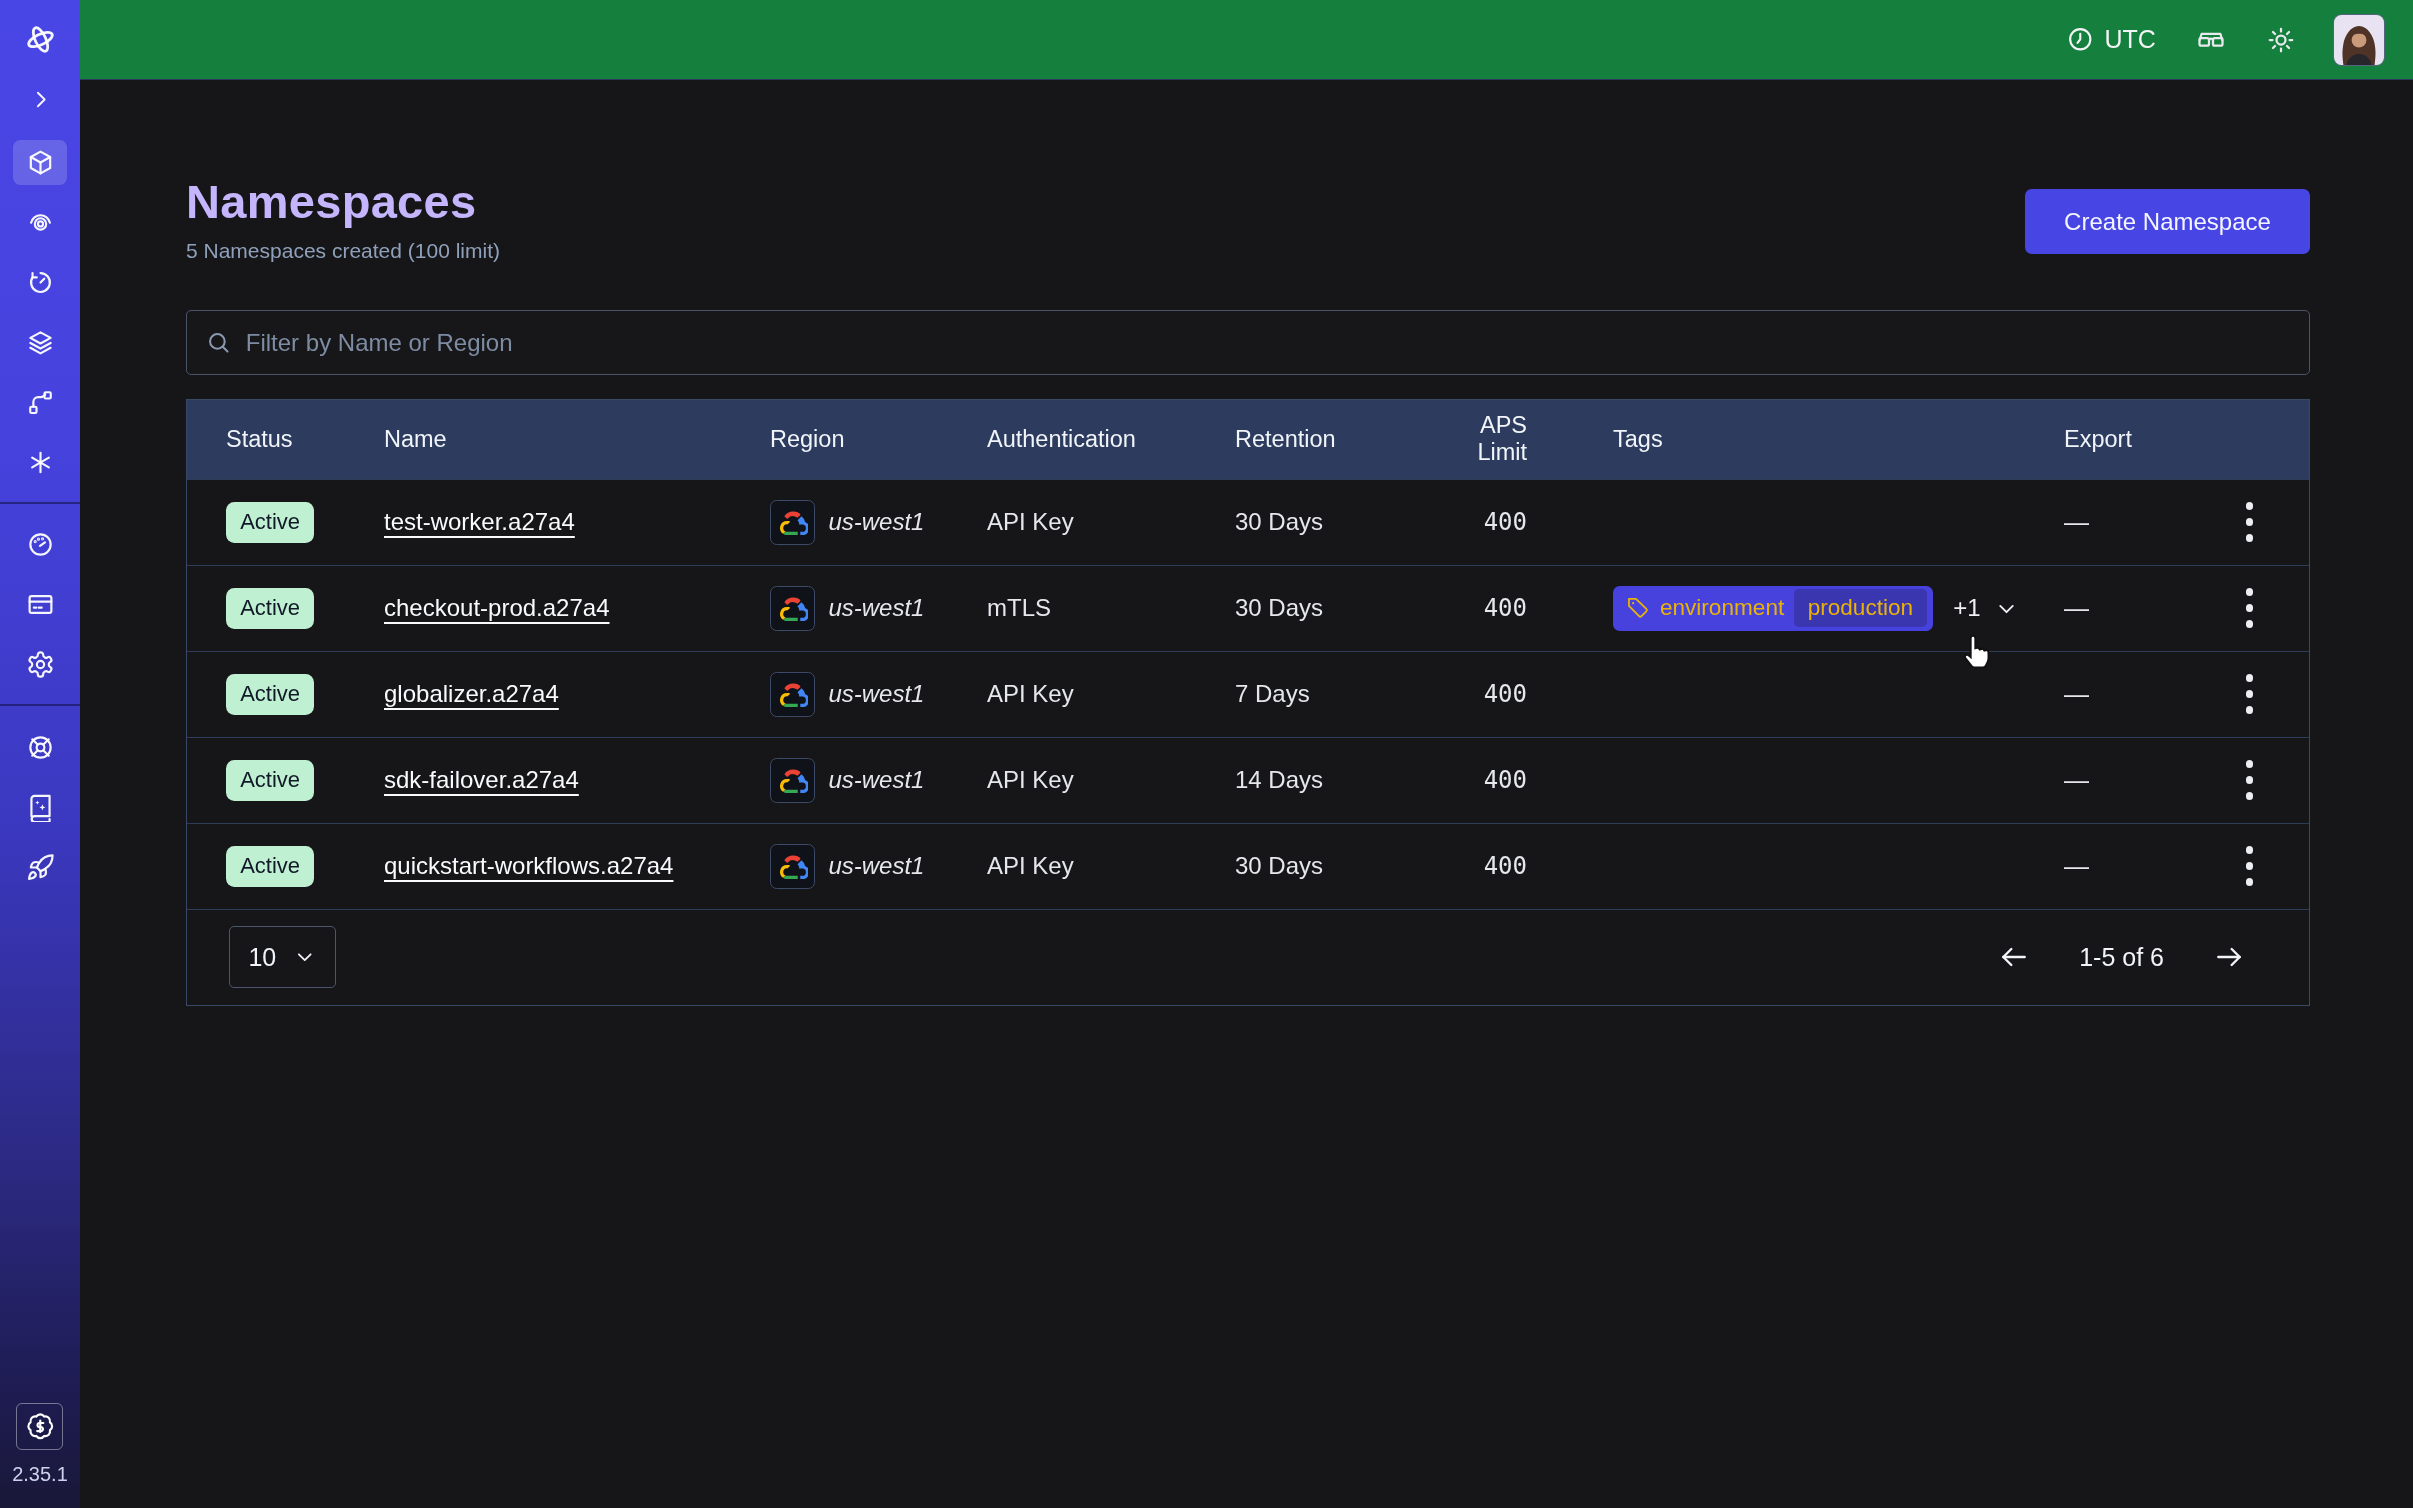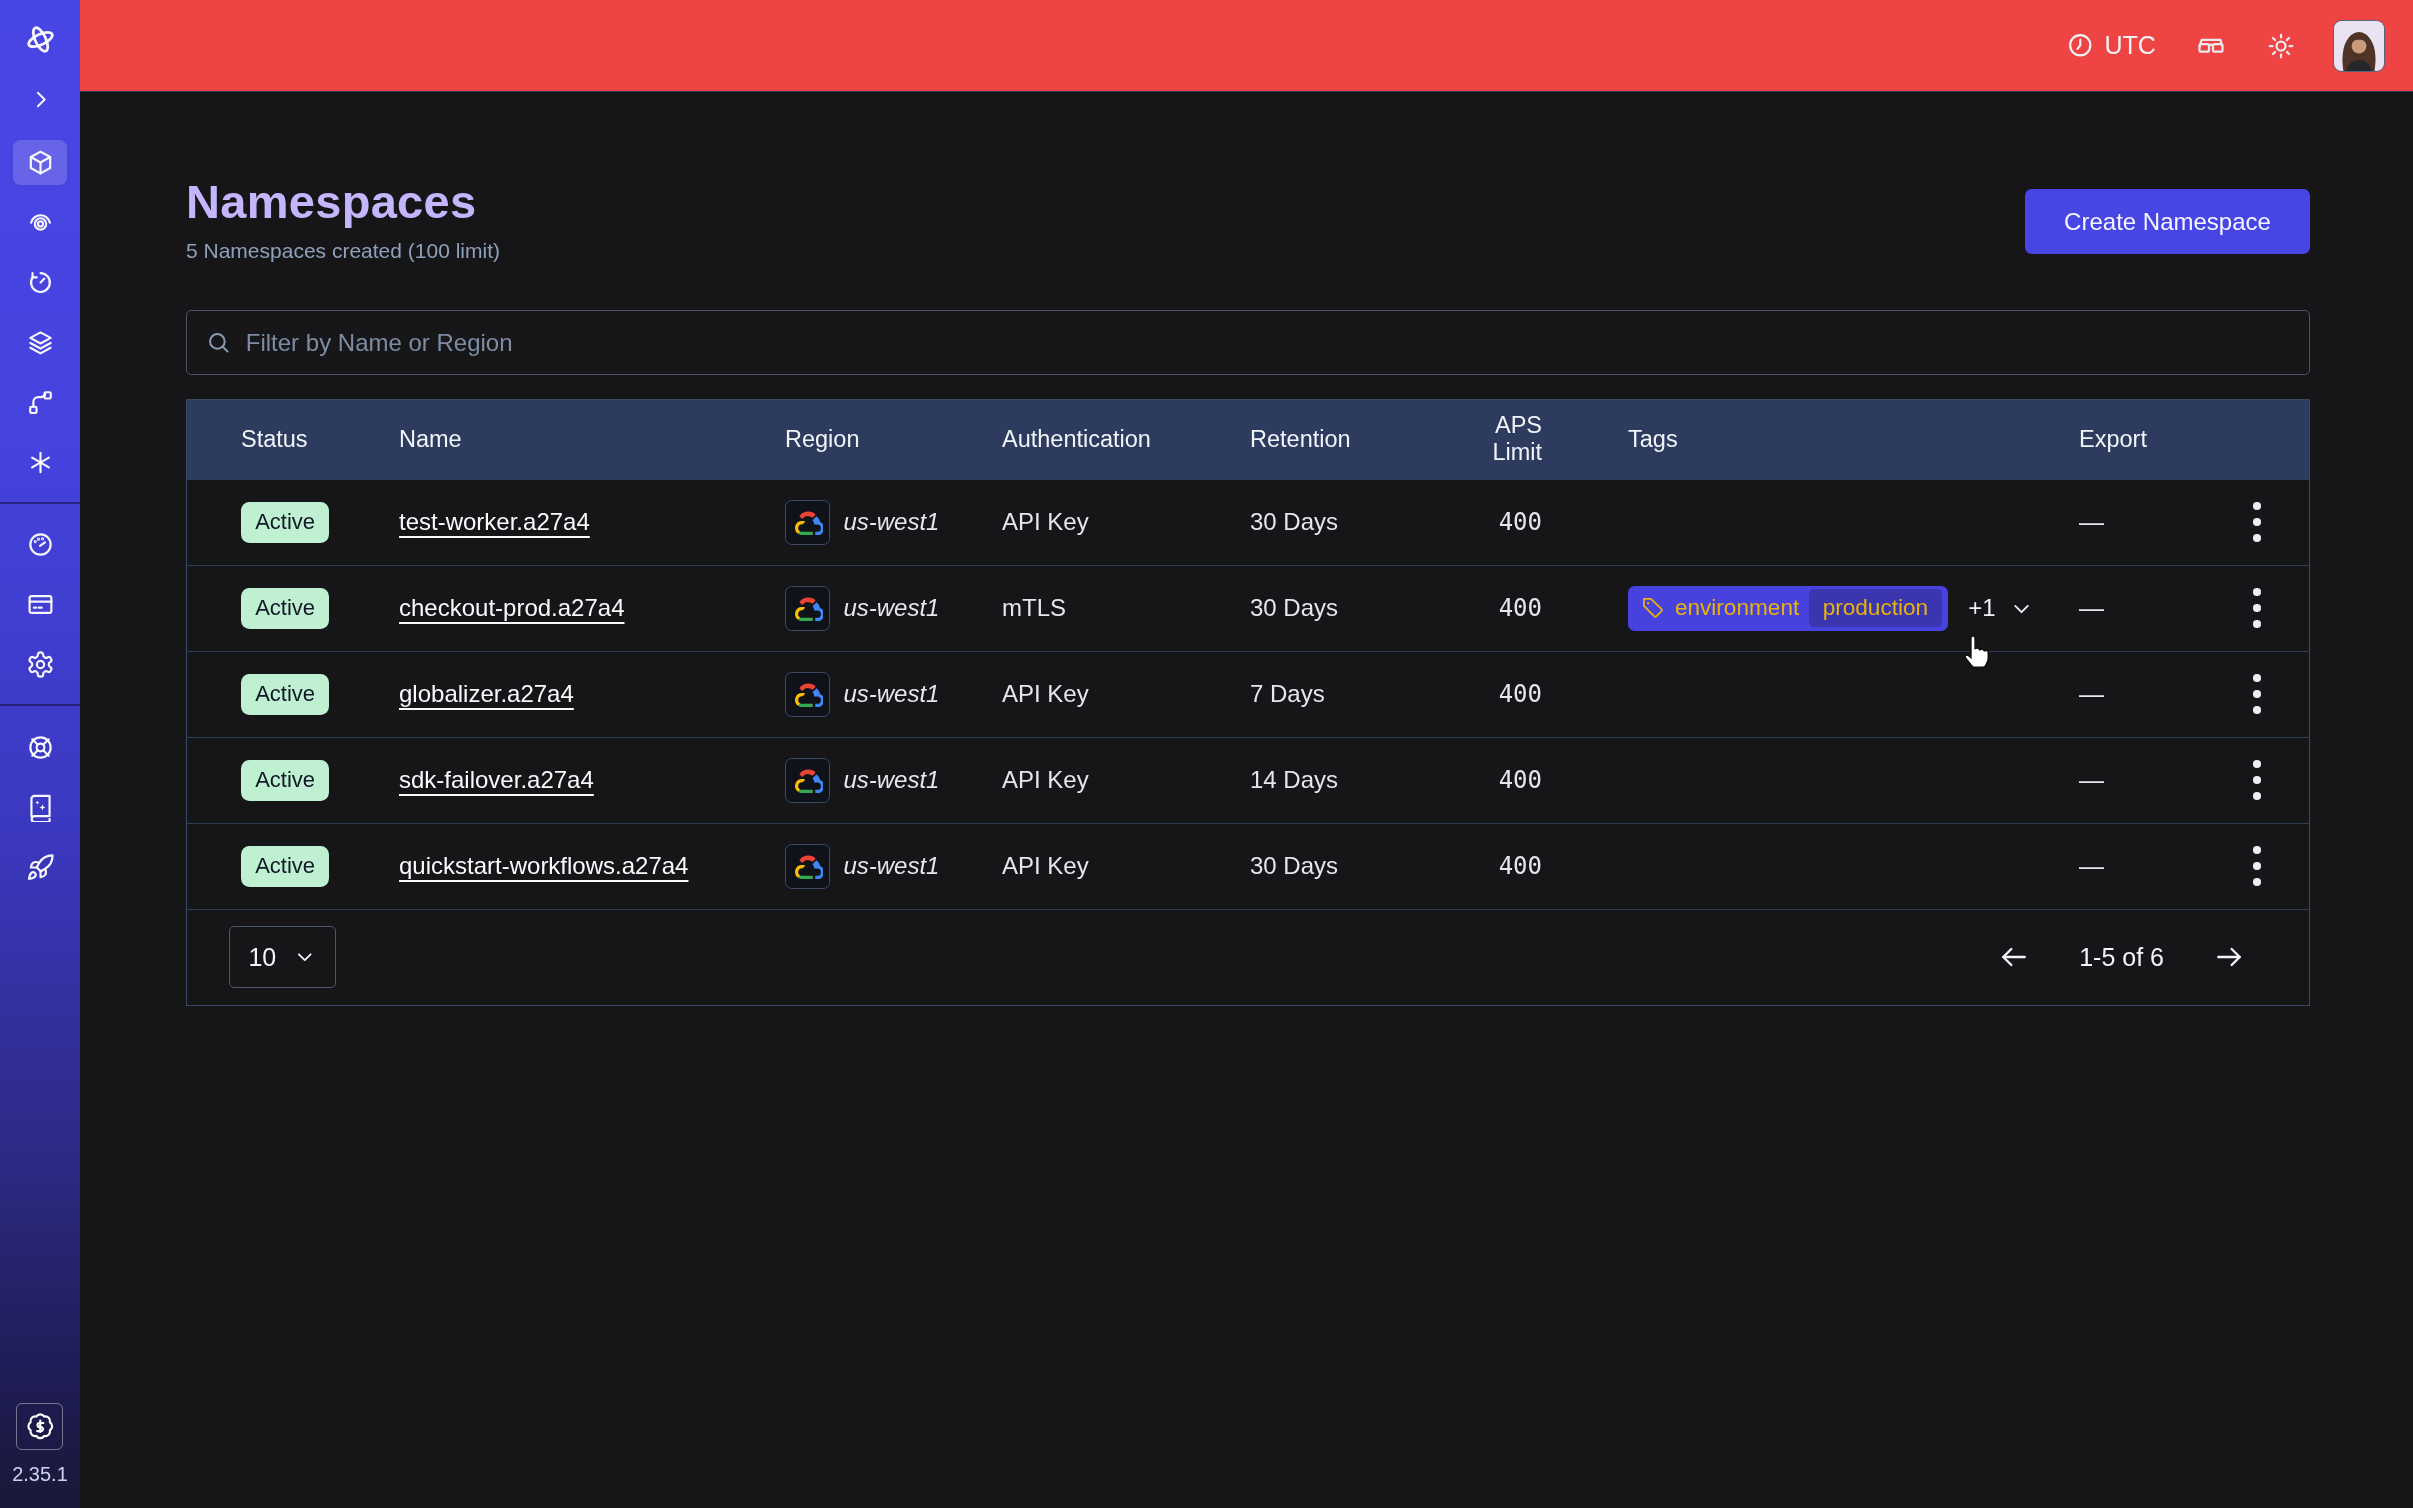--- a/index.html
+++ b/index.html
@@ -19,21 +19,21 @@
   .side-item.chev svg { width:25px; height:25px; }
   .nav-group { display:flex; flex-direction:column; gap:15px; margin-top:18.4px; align-items:center; }
   .side-divider { width:80px; height:1.7px; background:rgba(10,10,45,.5); margin-top:17px; }
   .side-bottom { margin-top:auto; display:flex; flex-direction:column; align-items:center;justify-content:center; }
   .badge-btn { width:47px; height:47px; border:1.7px solid rgba(255,255,255,.4); border-radius:5.9px;
     display:flex; align-items:center; justify-content:center; color:#fff; cursor:pointer; }
   .badge-btn svg { width:28.5px; height:28.5px; }
   .version { margin-top:13.4px; font-size:20px; color:#ced2ee; }
 
   
-  .topbar { position:absolute; left:80px; top:0; right:0; height:92px; background:#ef4444;
+  .topbar { position:absolute; left:80px; top:0; right:0; height:80px; background:#15803d;
     border-bottom:1.7px solid #2c3b5e; display:flex; align-items:center; justify-content:flex-end;
     gap:40px; padding-right:28.5px; }
   .tz { display:flex; align-items:center; gap:10px; color:#f3f4f6; font-size:25px; cursor:pointer; }
   .tz svg { width:28.5px; height:28.5px; }
   .icon-btn { color:#e8eaee; cursor:pointer; display:flex; }
   .icon-btn svg { width:30px; height:30px; }
   .avatar { width:52px; height:52px; border-radius:8.4px; border:1.7px solid #55647f; overflow:hidden;
     cursor:pointer; margin-left:-3.4px; flex:0 0 auto; }
   .avatar svg { width:100%; height:100%; display:block; }
 
@@ -49,21 +49,21 @@
 
   .filter { margin-top:47px; height:65px; border:1.7px solid #4a5568; border-radius:5px;
     display:flex; align-items:center; gap:13.4px; padding:0 18.4px; background:rgba(255,255,255,.008); }
   .filter svg { width:27px; height:27px; color:#8a99b0; flex:0 0 auto; }
   .filter input { flex:1; background:transparent; border:none; outline:none; color:#0ea5e9;
     font-size:24px; font-family:"Liberation Sans","DejaVu Sans",sans-serif; }
   .filter input::placeholder { color:#7d8ca3; }
 
   
   .table { margin-top:23.5px; border:1.7px solid #3a4766; }
-  .trow { display:grid; align-items:center; padding-left:54px;
+  .trow { display:grid; align-items:center; padding-left:39px;
     grid-template-columns:158px 386px 217px 248px 191px 101px 537px 126px 1fr; }
   .thead { height:79px; background:#2c3b5e; color:#f1f5f9; font-size:23.5px; font-weight:500; }
   .tbody-row { height:86px; border-top:1.7px solid #2e3b59; color:#e5e7eb; font-size:24px; }
   .cell-aps, .hdr-aps { justify-self:end; text-align:right; }
   .cell-aps { font-family:"DejaVu Sans Mono",monospace; font-size:24px; }
   .cell-tags, .hdr-tags { padding-left:86px; }
   .status-badge { display:inline-block; padding:7.5px 14.2px; background:#bff0d1; color:#111827;
     border-radius:8.4px; font-size:22px; font-weight:500; }
   .ns-link { color:#f8fafc; text-decoration:underline; text-decoration-thickness:1.7px;
     text-underline-offset:5.9px; cursor:pointer; }

